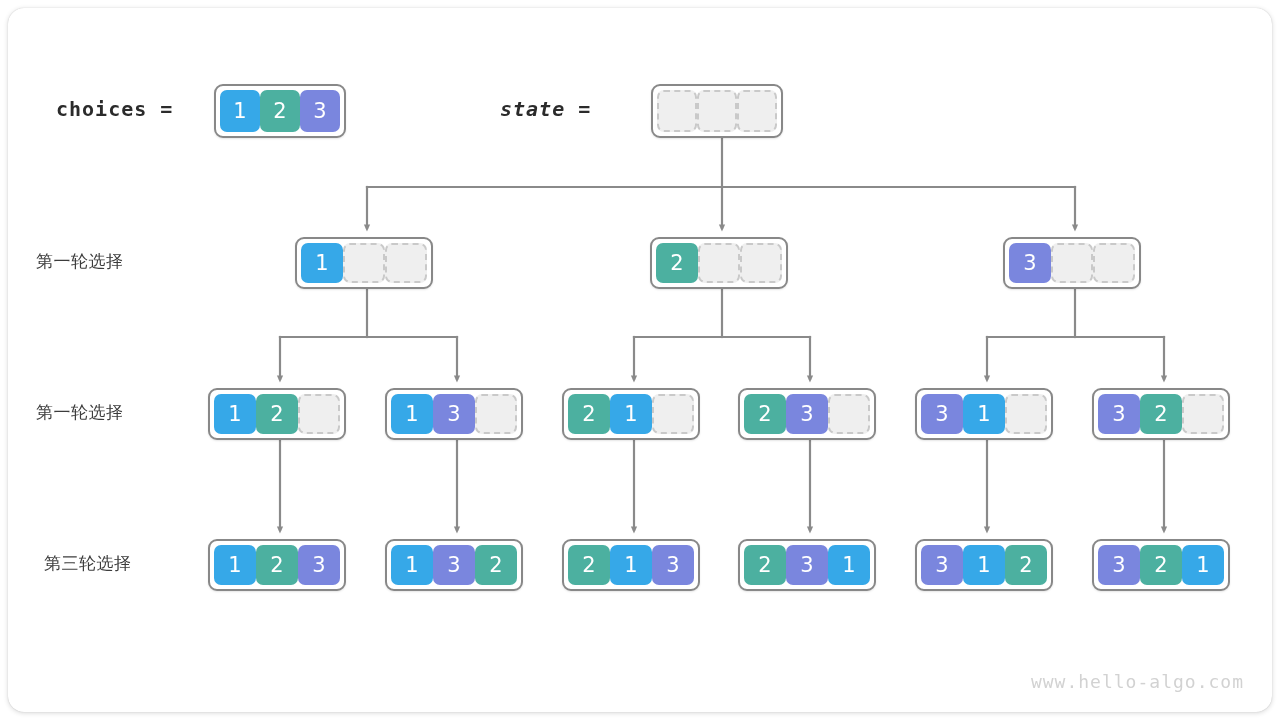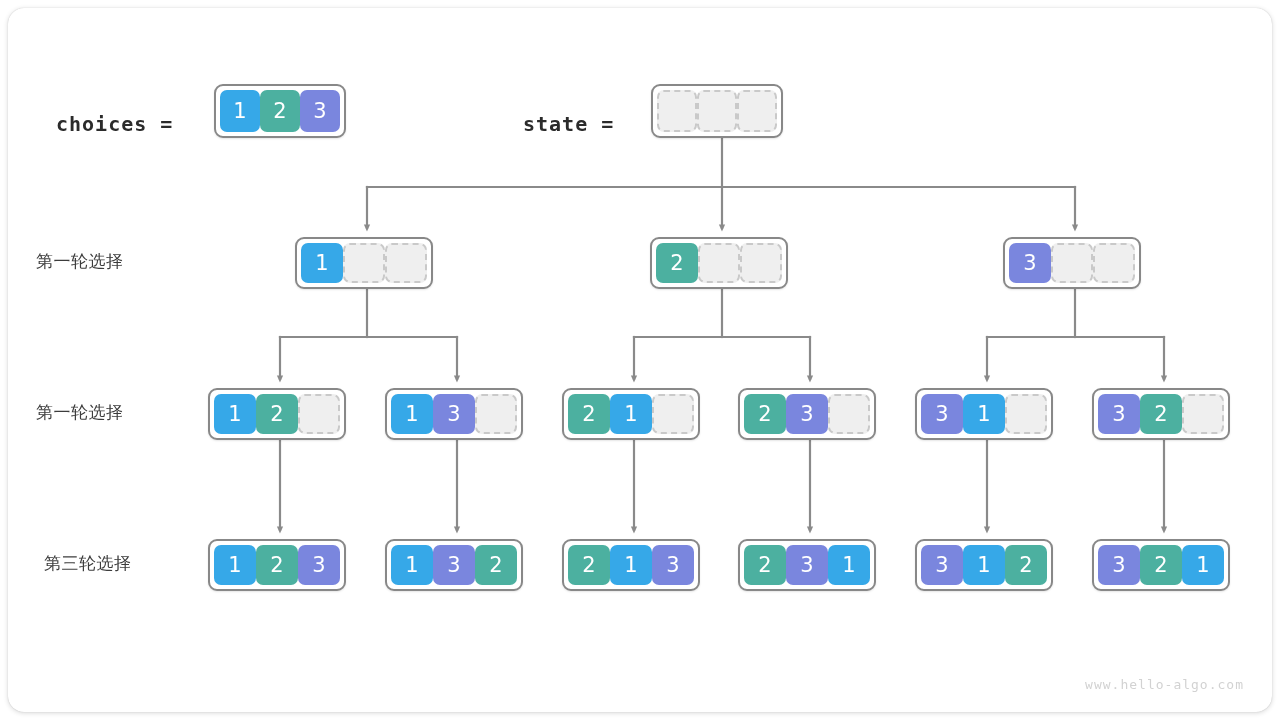--- a/index.html
+++ b/index.html
@@ -28,21 +28,21 @@
     position:absolute;
     font-family:"DejaVu Sans","Liberation Sans",sans-serif;
     font-size:17px;color:#3c3c3c;white-space:nowrap;
     letter-spacing:0.5px;
   }
   
   .var-label{
     position:absolute;
     font-family:"DejaVu Sans Mono","Liberation Mono",monospace;
     font-size:20px;font-weight:bold;color:#2b2b2b;
-    white-space:nowrap;letter-spacing:1px;margin-top:15px;
+    white-space:nowrap;letter-spacing:1px;
   }
   
   .node{
     position:absolute;
     box-sizing:border-box;
     border:2.5px solid #888888;
     border-radius:9px;
     background:#ffffff;
     display:flex;
     align-items:center;
@@ -66,21 +66,21 @@
   .cell.c1{background:#36a8e8;}
   .cell.c2{background:#4cb0a0;}
   .cell.c3{background:#7a86de;}
 
   
   .node.header .cell{width:40px;height:42px;border-radius:7px;}
 
   .watermark{
     position:absolute;right:36px;bottom:28px;
     font-family:"DejaVu Sans Mono","Liberation Mono",monospace;
-    font-size:13px;color:#d2d2d2;letter-spacing:1px;
+    font-size:18px;color:#d2d2d2;letter-spacing:1px;
   }
 </style>
 </head>
 <body>
 
 <div id="canvas">
   <div class="frame"></div>
 
   <svg id="wires" viewBox="0 0 1280 720" width="1280" height="720">
     <defs>
@@ -120,21 +120,21 @@
     </g>
   </svg>
 
   <div class="var-label" style="left:56px;top:97px;">choices =</div>
   <div class="node header" id="node-choices" style="left:214px;top:84px;">
       <div class="cell c1">1</div>
       <div class="cell c2">2</div>
       <div class="cell c3">3</div>
     </div>
 
-  <div class="var-label" style="left:523px;top:97px;">state =</div>
+  <div class="var-label" style="left:500px;top:97px;font-style:italic;">state =</div>
   <div class="node header" id="node-state" style="left:651px;top:84px;">
       <div class="cell empty"></div>
       <div class="cell empty"></div>
       <div class="cell empty"></div>
     </div>
 
   <div class="row-label" style="left:36px;top:250px;">第一轮选择</div>
   <div class="row-label" style="left:36px;top:401px;">第一轮选择</div>
   <div class="row-label" style="left:44px;top:552px;">第三轮选择</div>
 

